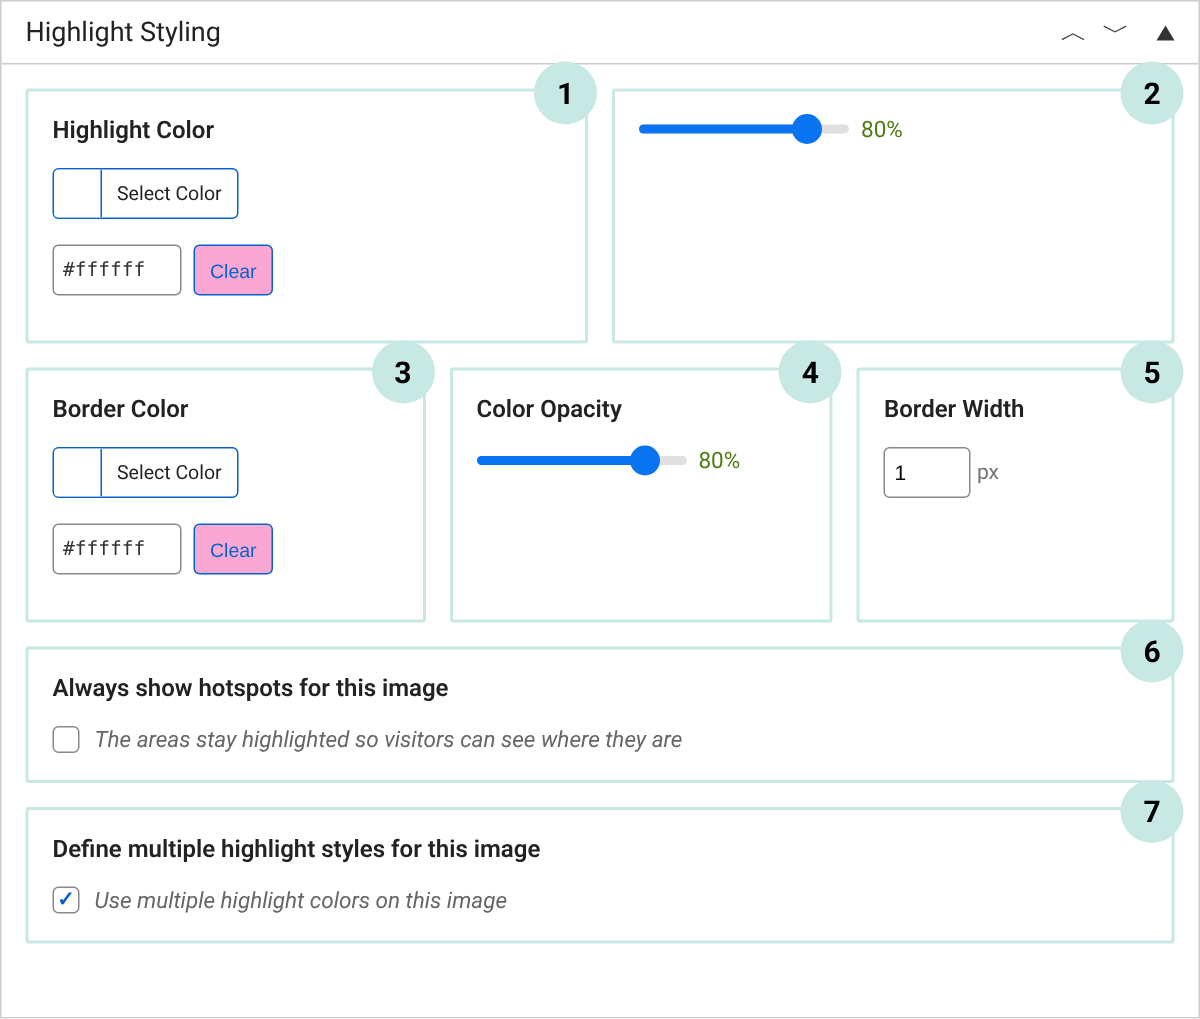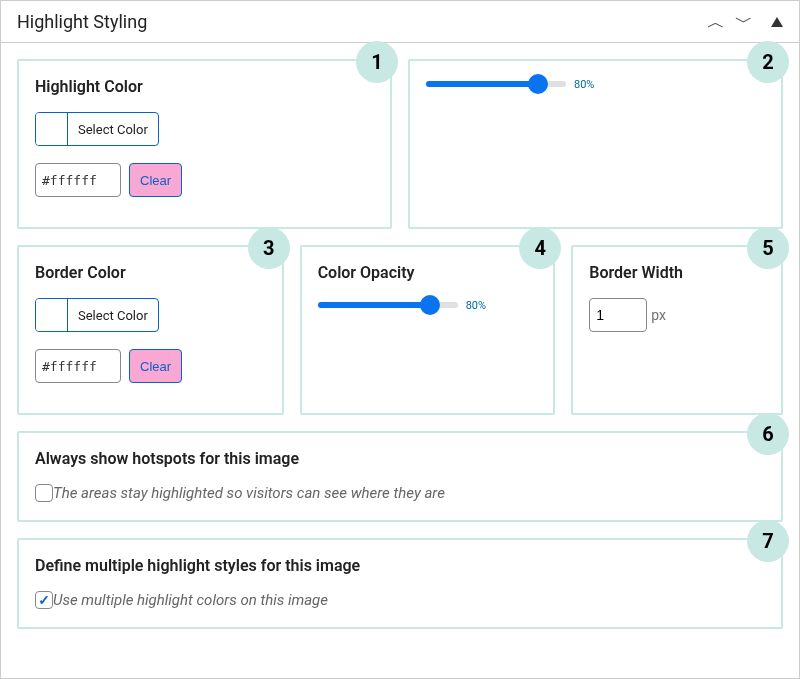--- a/index.html
+++ b/index.html
@@ -25,28 +25,28 @@
 
     .color-row2 { display: flex; gap: 8px; align-items: center; margin-top: 14px; }
     .hex-input { width: 86px; height: 34px; border: 1px solid #888; border-radius: 4px; font-family: monospace; font-size: 13px; padding: 0 6px; color: #333; }
     .clear-btn { height: 34px; border: 1px solid #0a61c9; border-radius: 4px; background: #f9a8d4; color: #0a61c9; font-size: 13px; padding: 0 10px; cursor: pointer; }
 
     .slider-wrap { display: flex; align-items: center; gap: 8px; }
     .slider { position: relative; width: 140px; height: 14px; }
     .track { position: absolute; top: 4px; left: 0; width: 100%; height: 6px; border-radius: 3px; background: #e0e0e0; }
     .fill { position: absolute; top: 4px; left: 0; height: 6px; border-radius: 3px; background: #0a73f0; }
     .thumb { position: absolute; top: -3px; width: 20px; height: 20px; border-radius: 50%; background: #0a73f0; margin-left: -10px; cursor: pointer; }
-    .slider-val { font-size: 11px; color: #0369a1; }
+    .slider-val { font-size: 15px; color: #4d7c0f; }
 
     .num-wrap { display: flex; align-items: center; gap: 4px; }
     .num-input { width: 58px; height: 34px; border: 1px solid #888; border-radius: 4px; padding: 0 6px; font-size: 14px; }
     .unit { font-size: 14px; color: #737373; }
 
     .card-full { width: 100%; }
-    .chk-row { display: flex; align-items: flex-start; gap: 0; }
+    .chk-row { display: flex; align-items: flex-start; gap: 10px; }
     .chk { width: 18px; height: 18px; border: 1px solid #888; border-radius: 4px; display: inline-flex; align-items: center; justify-content: center; cursor: pointer; background: #fff; flex-shrink: 0; }
     .chk.checked::after { content: "✓"; font-size: 14px; font-weight: 700; color: #0a61c9; line-height: 1; }
     .chk-label { font-style: italic; color: #666; font-size: 15px; }
 
     .row1 .card { min-height: 170px; }
     .row2 .card { min-height: 170px; }
   </style>
 </head>
 <body>
 

